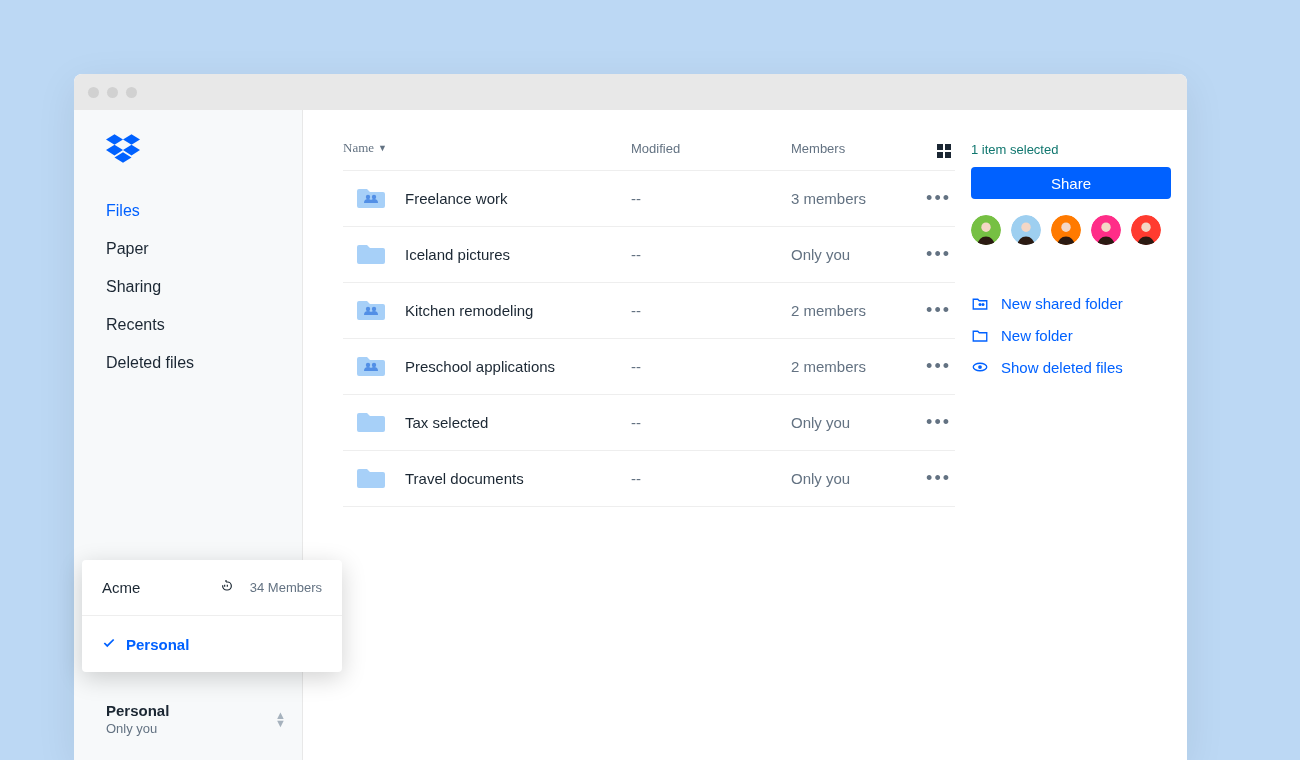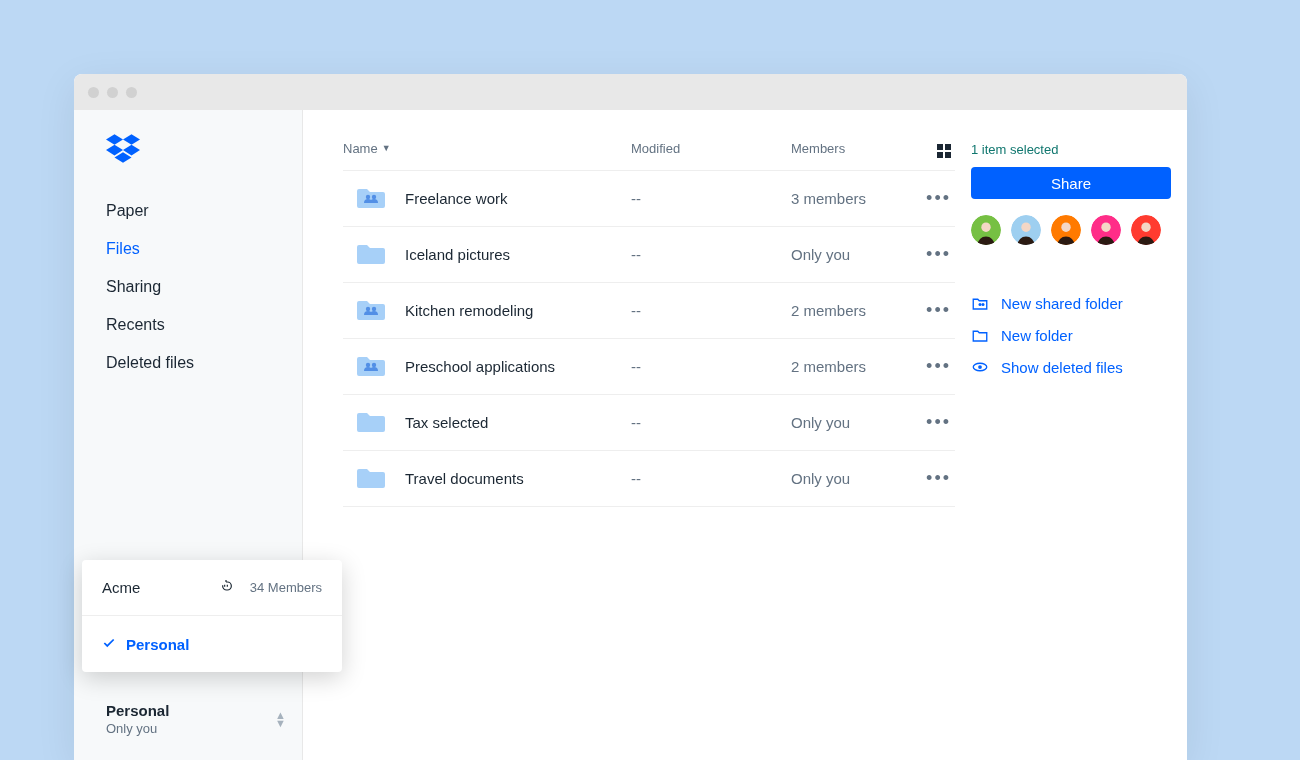--- a/index.html
+++ b/index.html
@@ -114,21 +114,21 @@
 .search input { border:none; outline:none; font-size:15px; width:100%; background:transparent; color:#1b2733; }
 .search input::placeholder { color:#95a0ab; }
 
 .header-right { display:flex; align-items:center; gap:20px; }
 .bell-wrap { position:relative; color:#637282; }
 .bell-dot { position:absolute; top:-2px; right:-2px; width:8px; height:8px; background:#ff3b30; border-radius:50%; border:2px solid #fff; }
 .avatar { width:32px; height:32px; border-radius:50%; }
 
 .table { width: 612px; }
 .thead { display:flex; align-items:center; font-size:13px; color:#637282; padding: 0 0 12px 0; border-bottom:1px solid #eee; }
-.col-name { width: 288px; display:flex; align-items:center; gap:4px; }
+.col-name { width: 288px; display:flex; align-items:center; gap:4px;font-family:Liberation Serif, serif; }
 .col-mod { width: 160px; }
 .col-mem { width: 120px; }
 .col-grid { width: 40px; text-align:right; color:#1b2733; }
 .row { display:flex; align-items:center; height:56px; border-bottom:1px solid #eee; }
 .row .fname { display:flex; align-items:center; gap:20px; width:288px; font-size:15px; color:#1b2733; padding-left:14px; }
 .row .mod { width:160px; font-size:15px; color:#637282; }
 .row .mem { width:120px; font-size:15px; color:#637282; }
 .row .more { width:40px; text-align:right; color:#637282; font-size:18px; letter-spacing:2px; cursor:pointer; }
 .folder-icon { width:28px; height:24px; }
 
@@ -163,22 +163,22 @@
           <g fill="#0061ff">
             <polygon points="8,0 16,5 8,10 0,5"></polygon>
             <polygon points="24,0 32,5 24,10 16,5"></polygon>
             <polygon points="8,10 16,15 8,20 0,15"></polygon>
             <polygon points="24,10 32,15 24,20 16,15"></polygon>
             <polygon points="16,17 24,22 16,27 8,22"></polygon>
           </g>
         </svg>
       </div>
       <div class="nav" id="nav">
+          <div class="nav-item active">Files</div>
           <div class="nav-item">Paper</div>
-          <div class="nav-item active">Files</div>
           <div class="nav-item">Sharing</div>
           <div class="nav-item">Recents</div>
           <div class="nav-item">Deleted files</div>
         </div>
 
       <div class="sidebar-footer">
         <div class="account-switcher">
           <div>
             <div class="acc-name">Personal</div>
             <div class="acc-sub">Only you</div>

